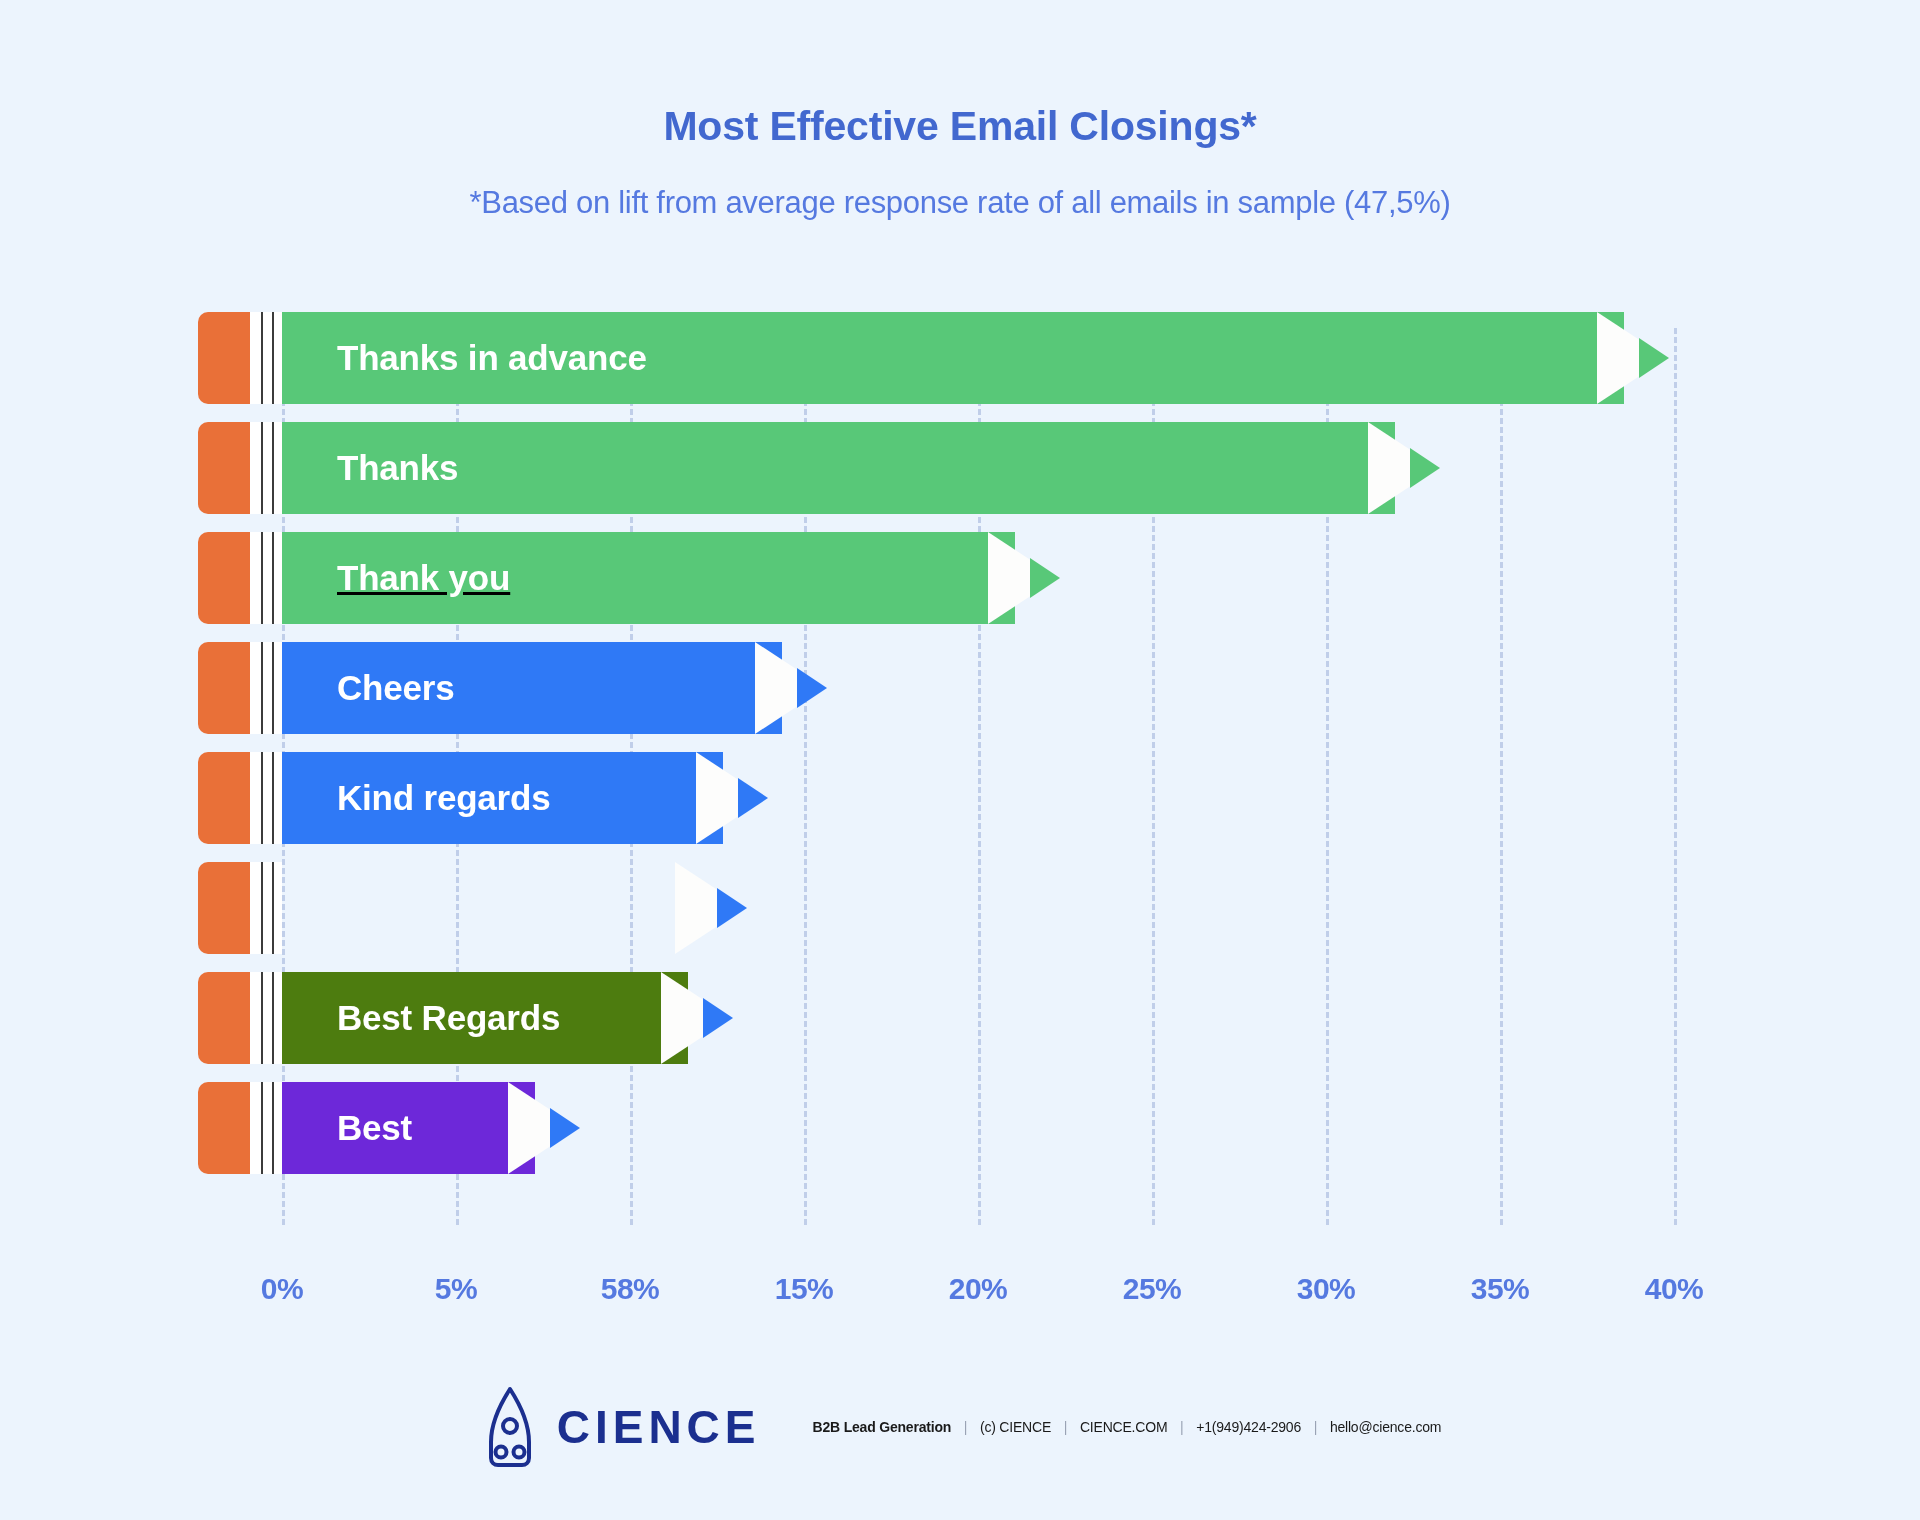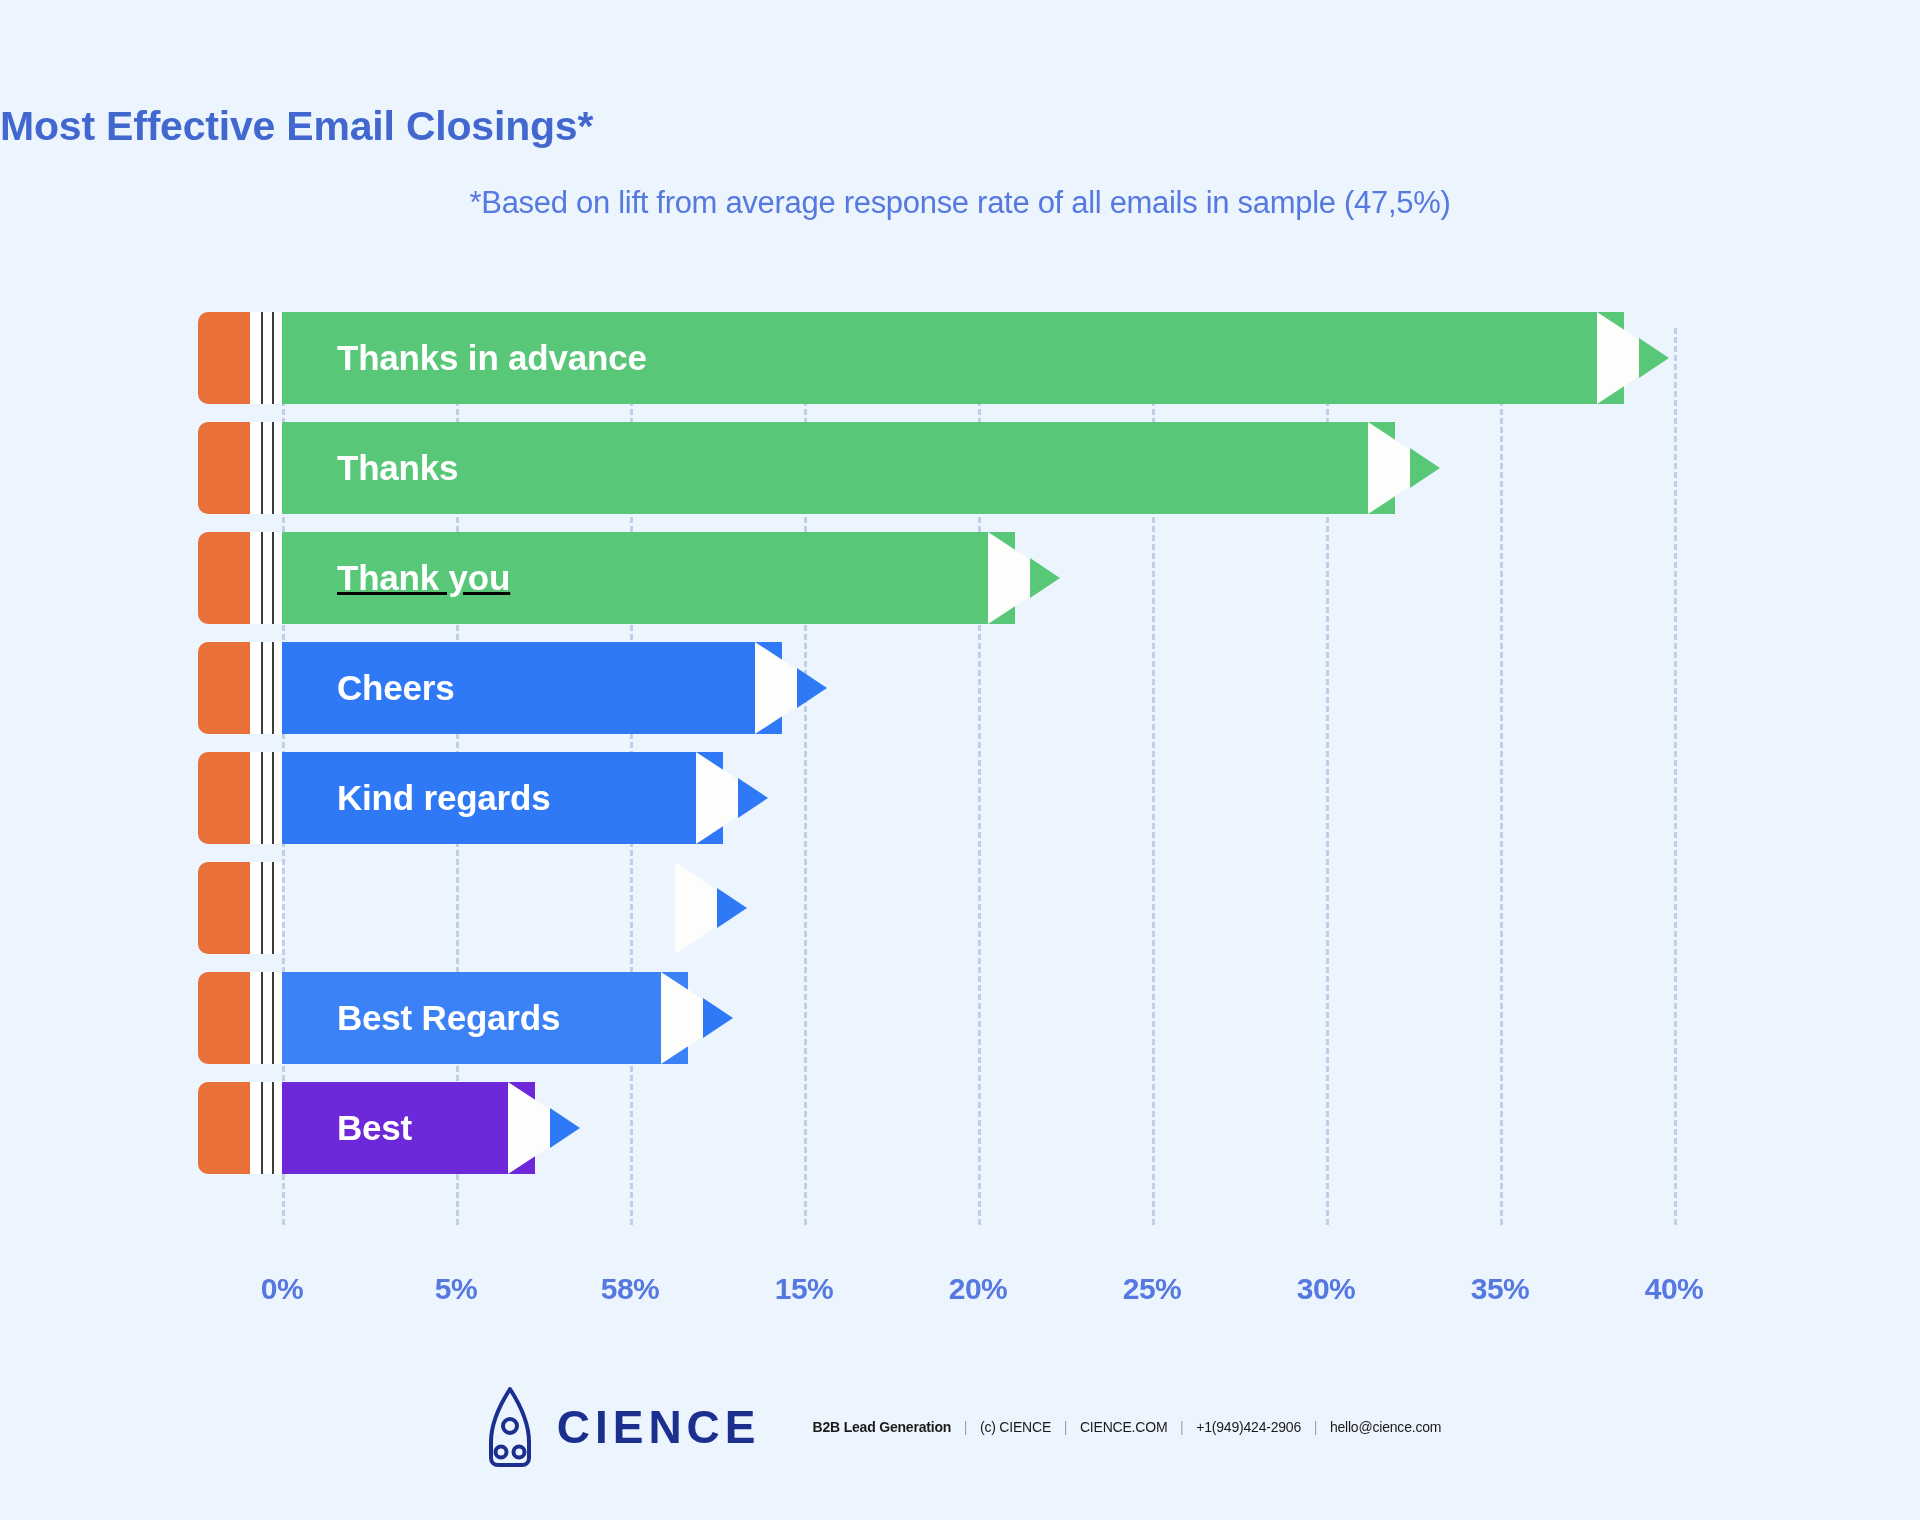--- a/index.html
+++ b/index.html
@@ -7,21 +7,21 @@
     width:1920px;height:1520px;
     background:#ecf4fd;
     font-family:"Liberation Sans", sans-serif;
     overflow:hidden;
   }
   .page{position:relative;width:1920px;height:1520px;}
 
   
   .title{
     position:absolute;top:103px;left:0;width:1920px;
-    text-align:left;
+    text-align:center;
     font-size:41px;font-weight:bold;color:#4268cf;
     letter-spacing:-0.2px;
   }
   .subtitle{
     position:absolute;top:185px;left:0;width:1920px;
     text-align:center;
     font-size:31px;font-weight:400;color:#5579e0;
     letter-spacing:-0.3px;
   }
 
@@ -167,21 +167,21 @@
         </div>
         <div class="bar-row" style="left: 198px; top: 562px; width: 577px;">
           <div class="eraser"></div>
           <div class="ferrule"></div>
           <div class="wood" style="left: 477px;"></div>
           <div class="lead" style="left: 519px; background: rgb(47, 121, 246);"></div>
         </div>
         <div class="bar-row" style="left: 198px; top: 672px; width: 563px;">
           <div class="eraser"></div>
           <div class="ferrule"></div>
-          <div class="body" style="width: 379px; background: #3b82f6;">
+          <div class="body" style="width: 379px; background: #4d7c0f;">
             <span class="label">Best Regards</span>
           </div>
           <div class="wood" style="left: 463px;"></div>
           <div class="lead" style="left: 505px; background: rgb(47, 121, 246);"></div>
         </div>
         <div class="bar-row" style="left: 198px; top: 782px; width: 410px;">
           <div class="eraser"></div>
           <div class="ferrule"></div>
           <div class="body" style="width: 226px; background: #6d28d9;">
             <span class="label">Best</span>

